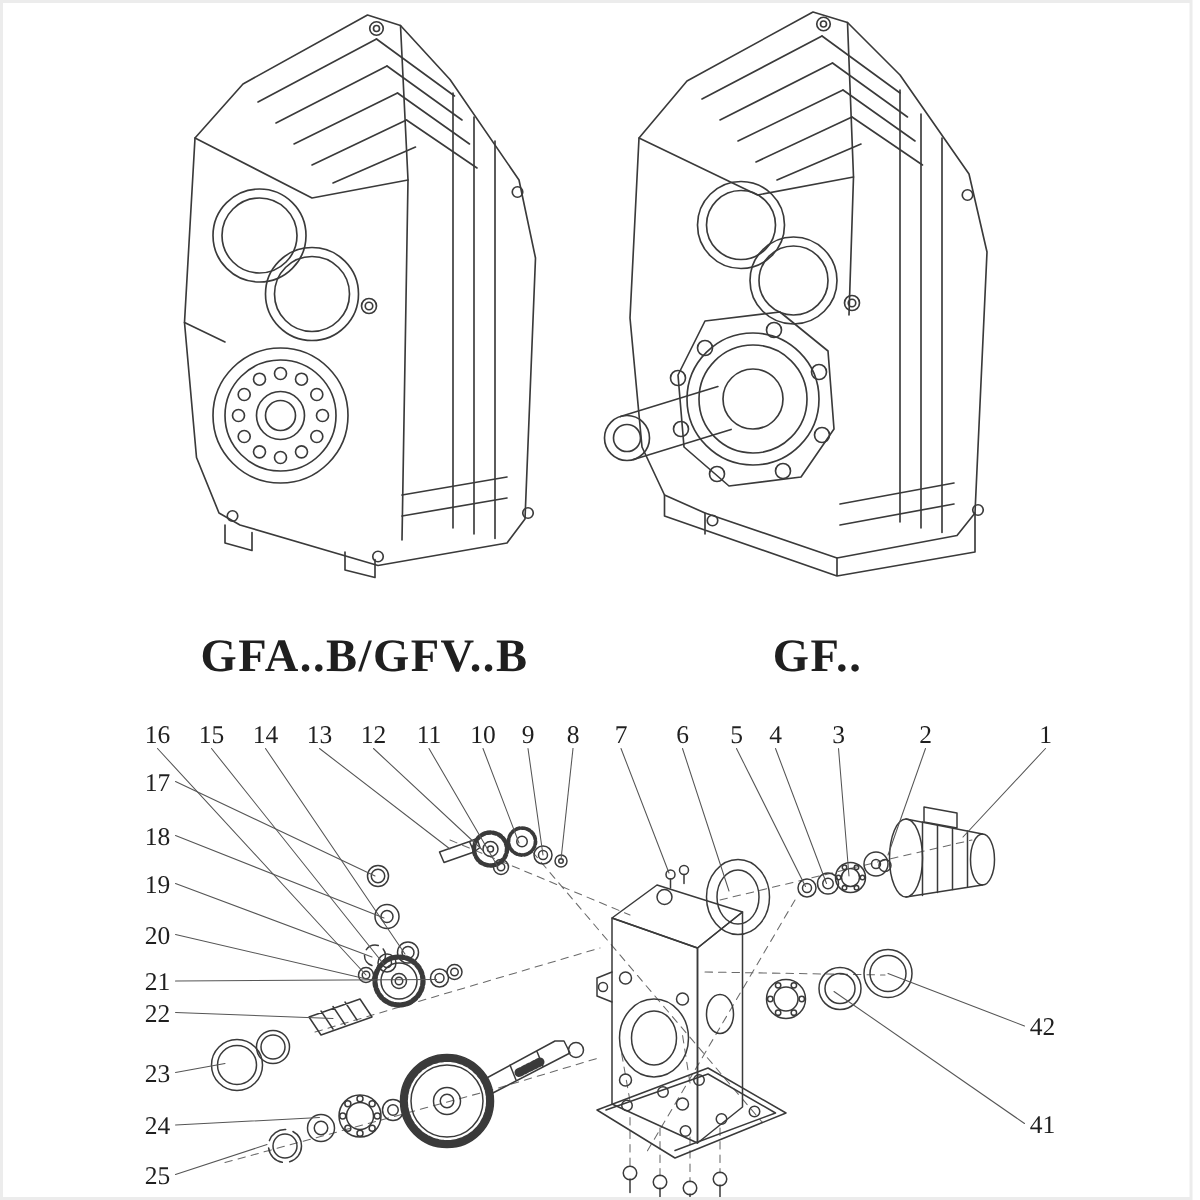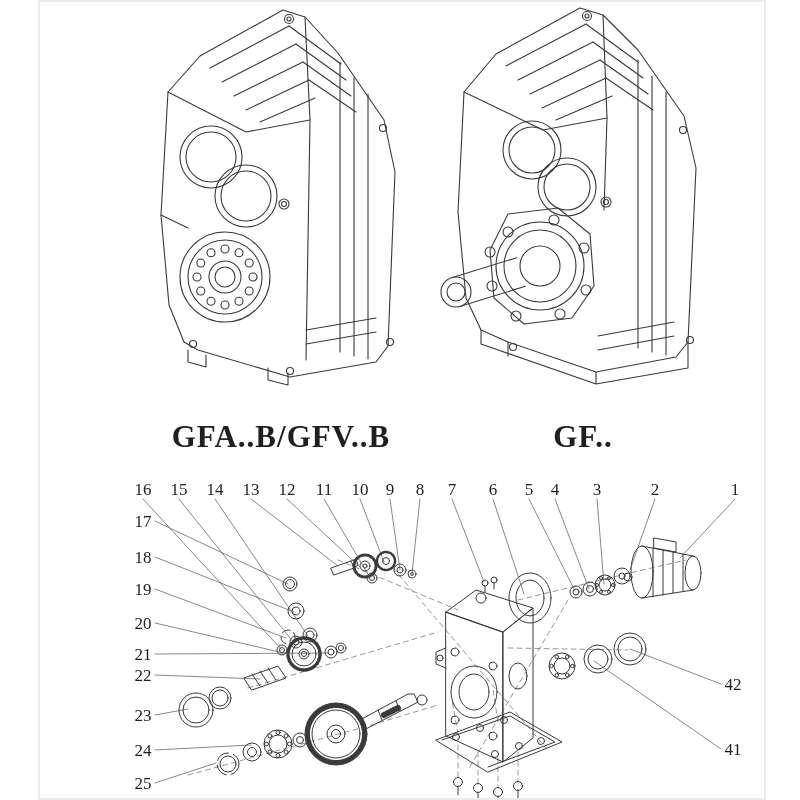--- a/index.html
+++ b/index.html
@@ -1,20 +1,19 @@
 <!DOCTYPE html>
 <html><head>
 <meta charset="utf-8">
 <style>
   html,body{margin:0;padding:0;background:#ffffff;}
   .page{
-    position:relative;width:728px;height:800px;background:#ffffff;
+    position:relative;width:795px;height:800px;background:#ffffff;
     font-family:"Liberation Serif", serif;outline:2px solid #ececec;outline-offset:-2px;
     overflow:hidden;
-    margin-left:38px;
   }
   svg{display:block;}
   text{font-family:"Liberation Serif", serif;fill:#1f1f1f;}
   .model-label{font-weight:bold;font-size:31px;letter-spacing:1px;}
   .callout{font-size:17px;}
 </style>
 </head>
 <body>
 
 <div class="page">

